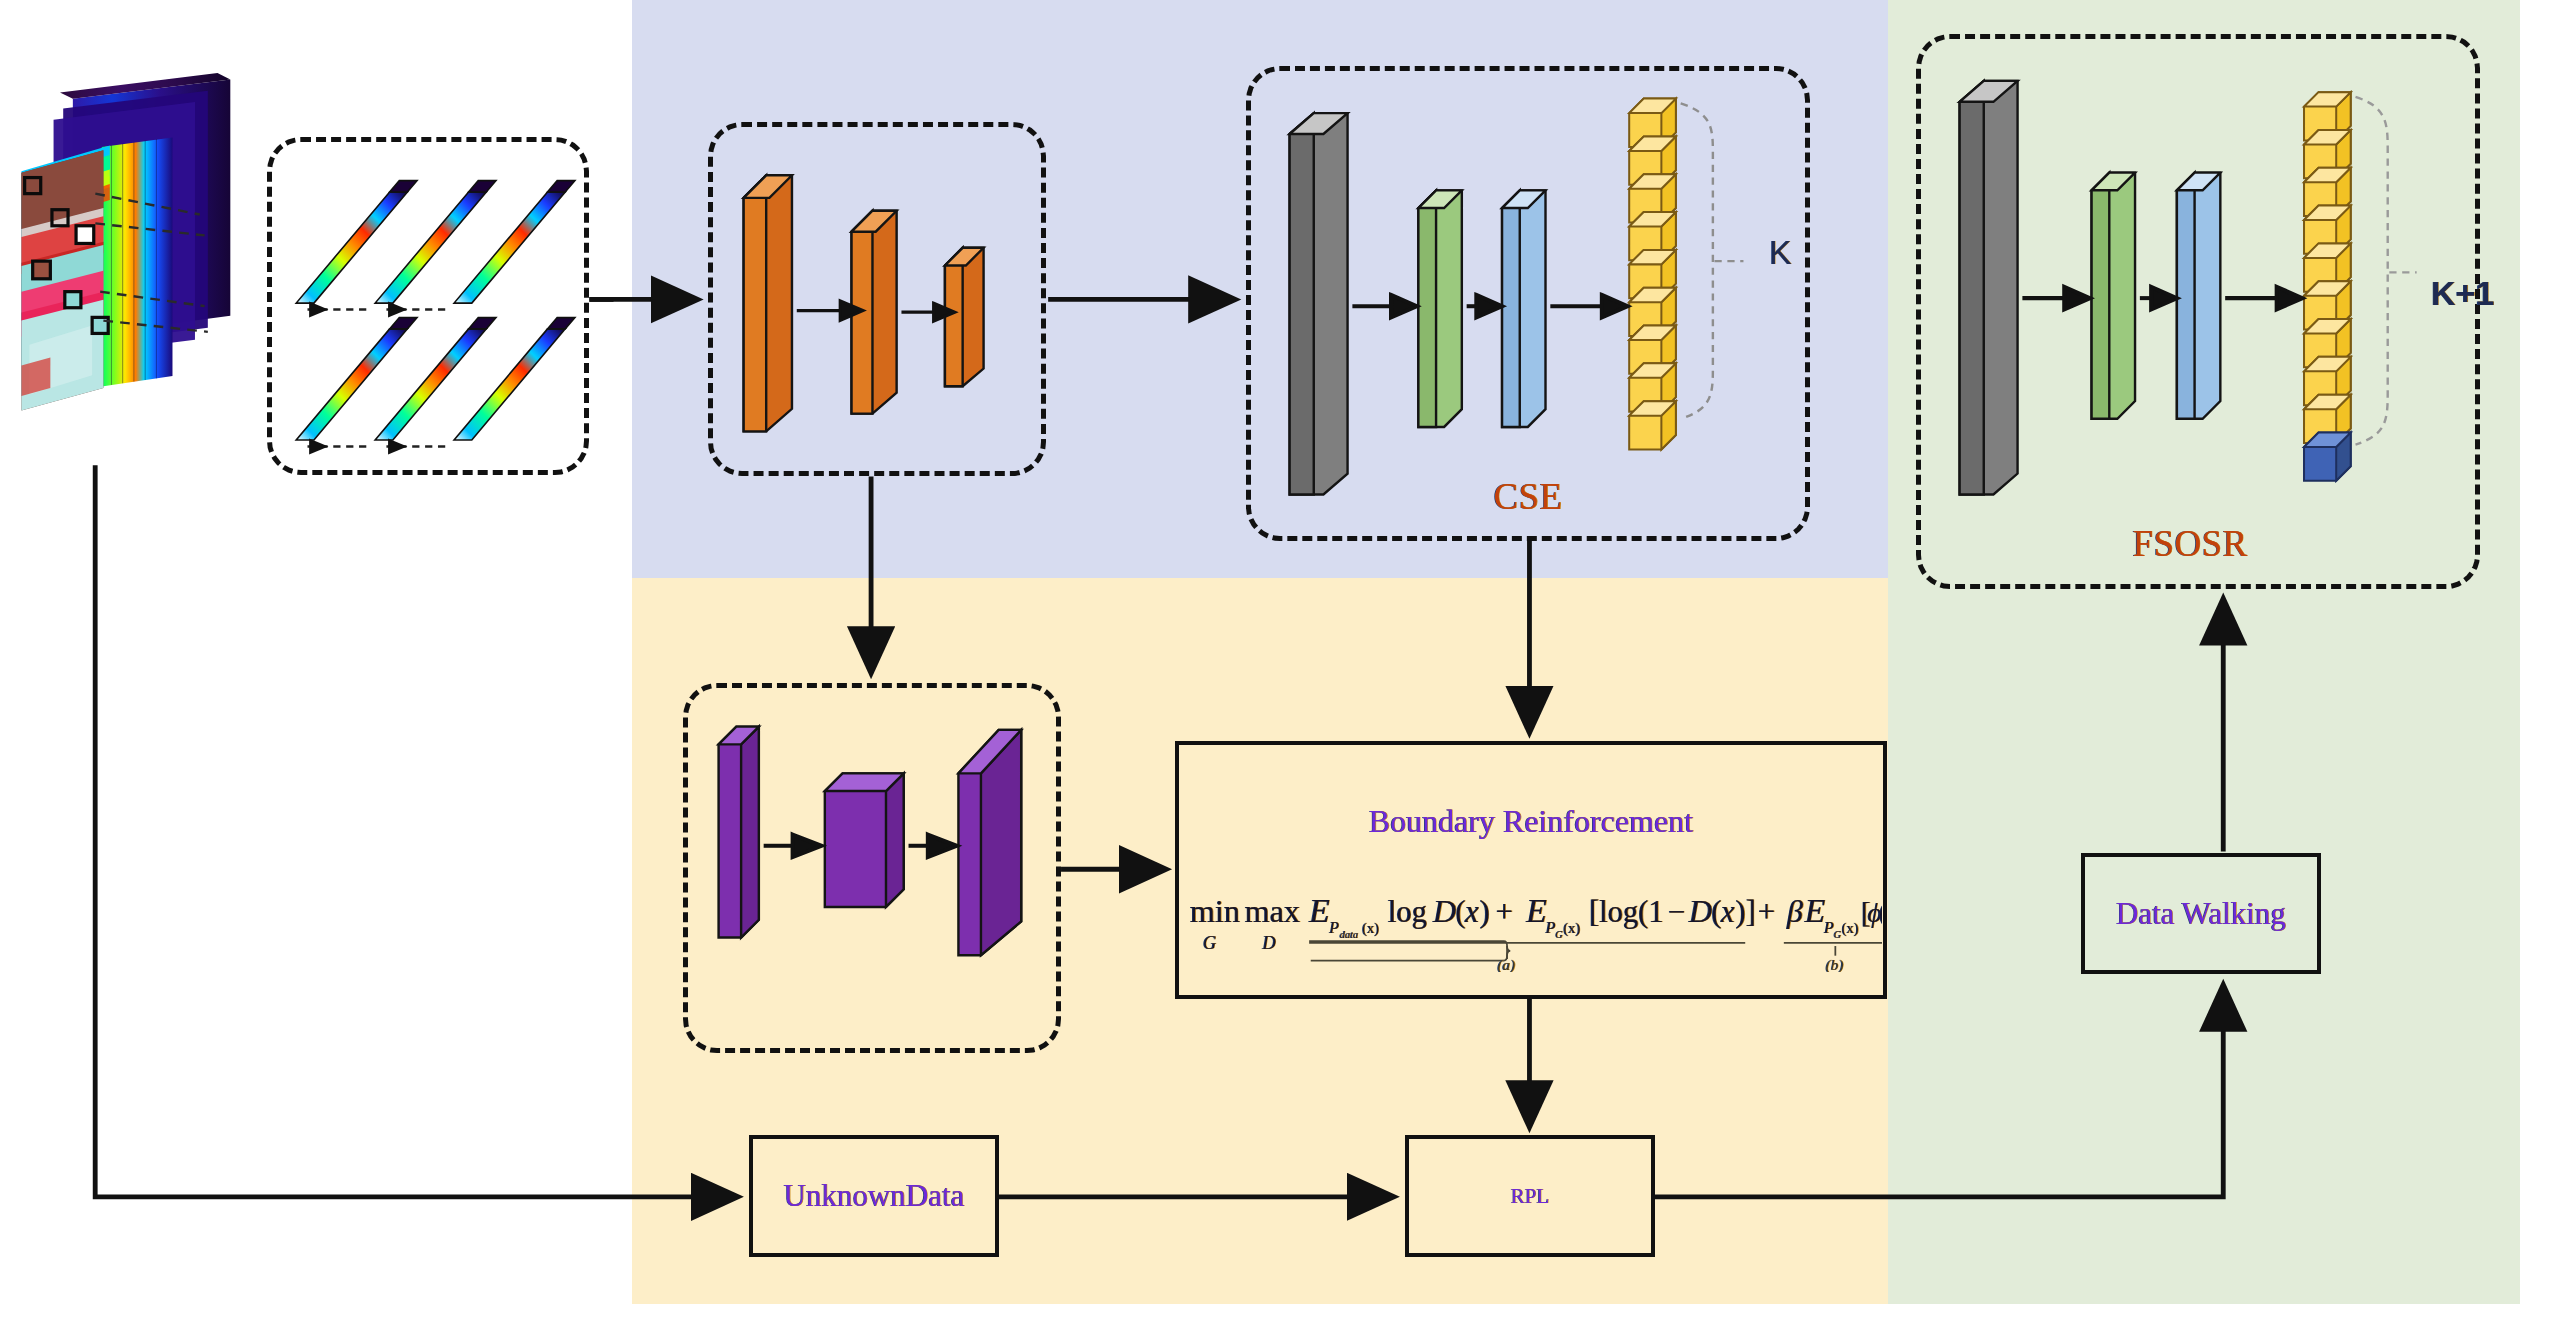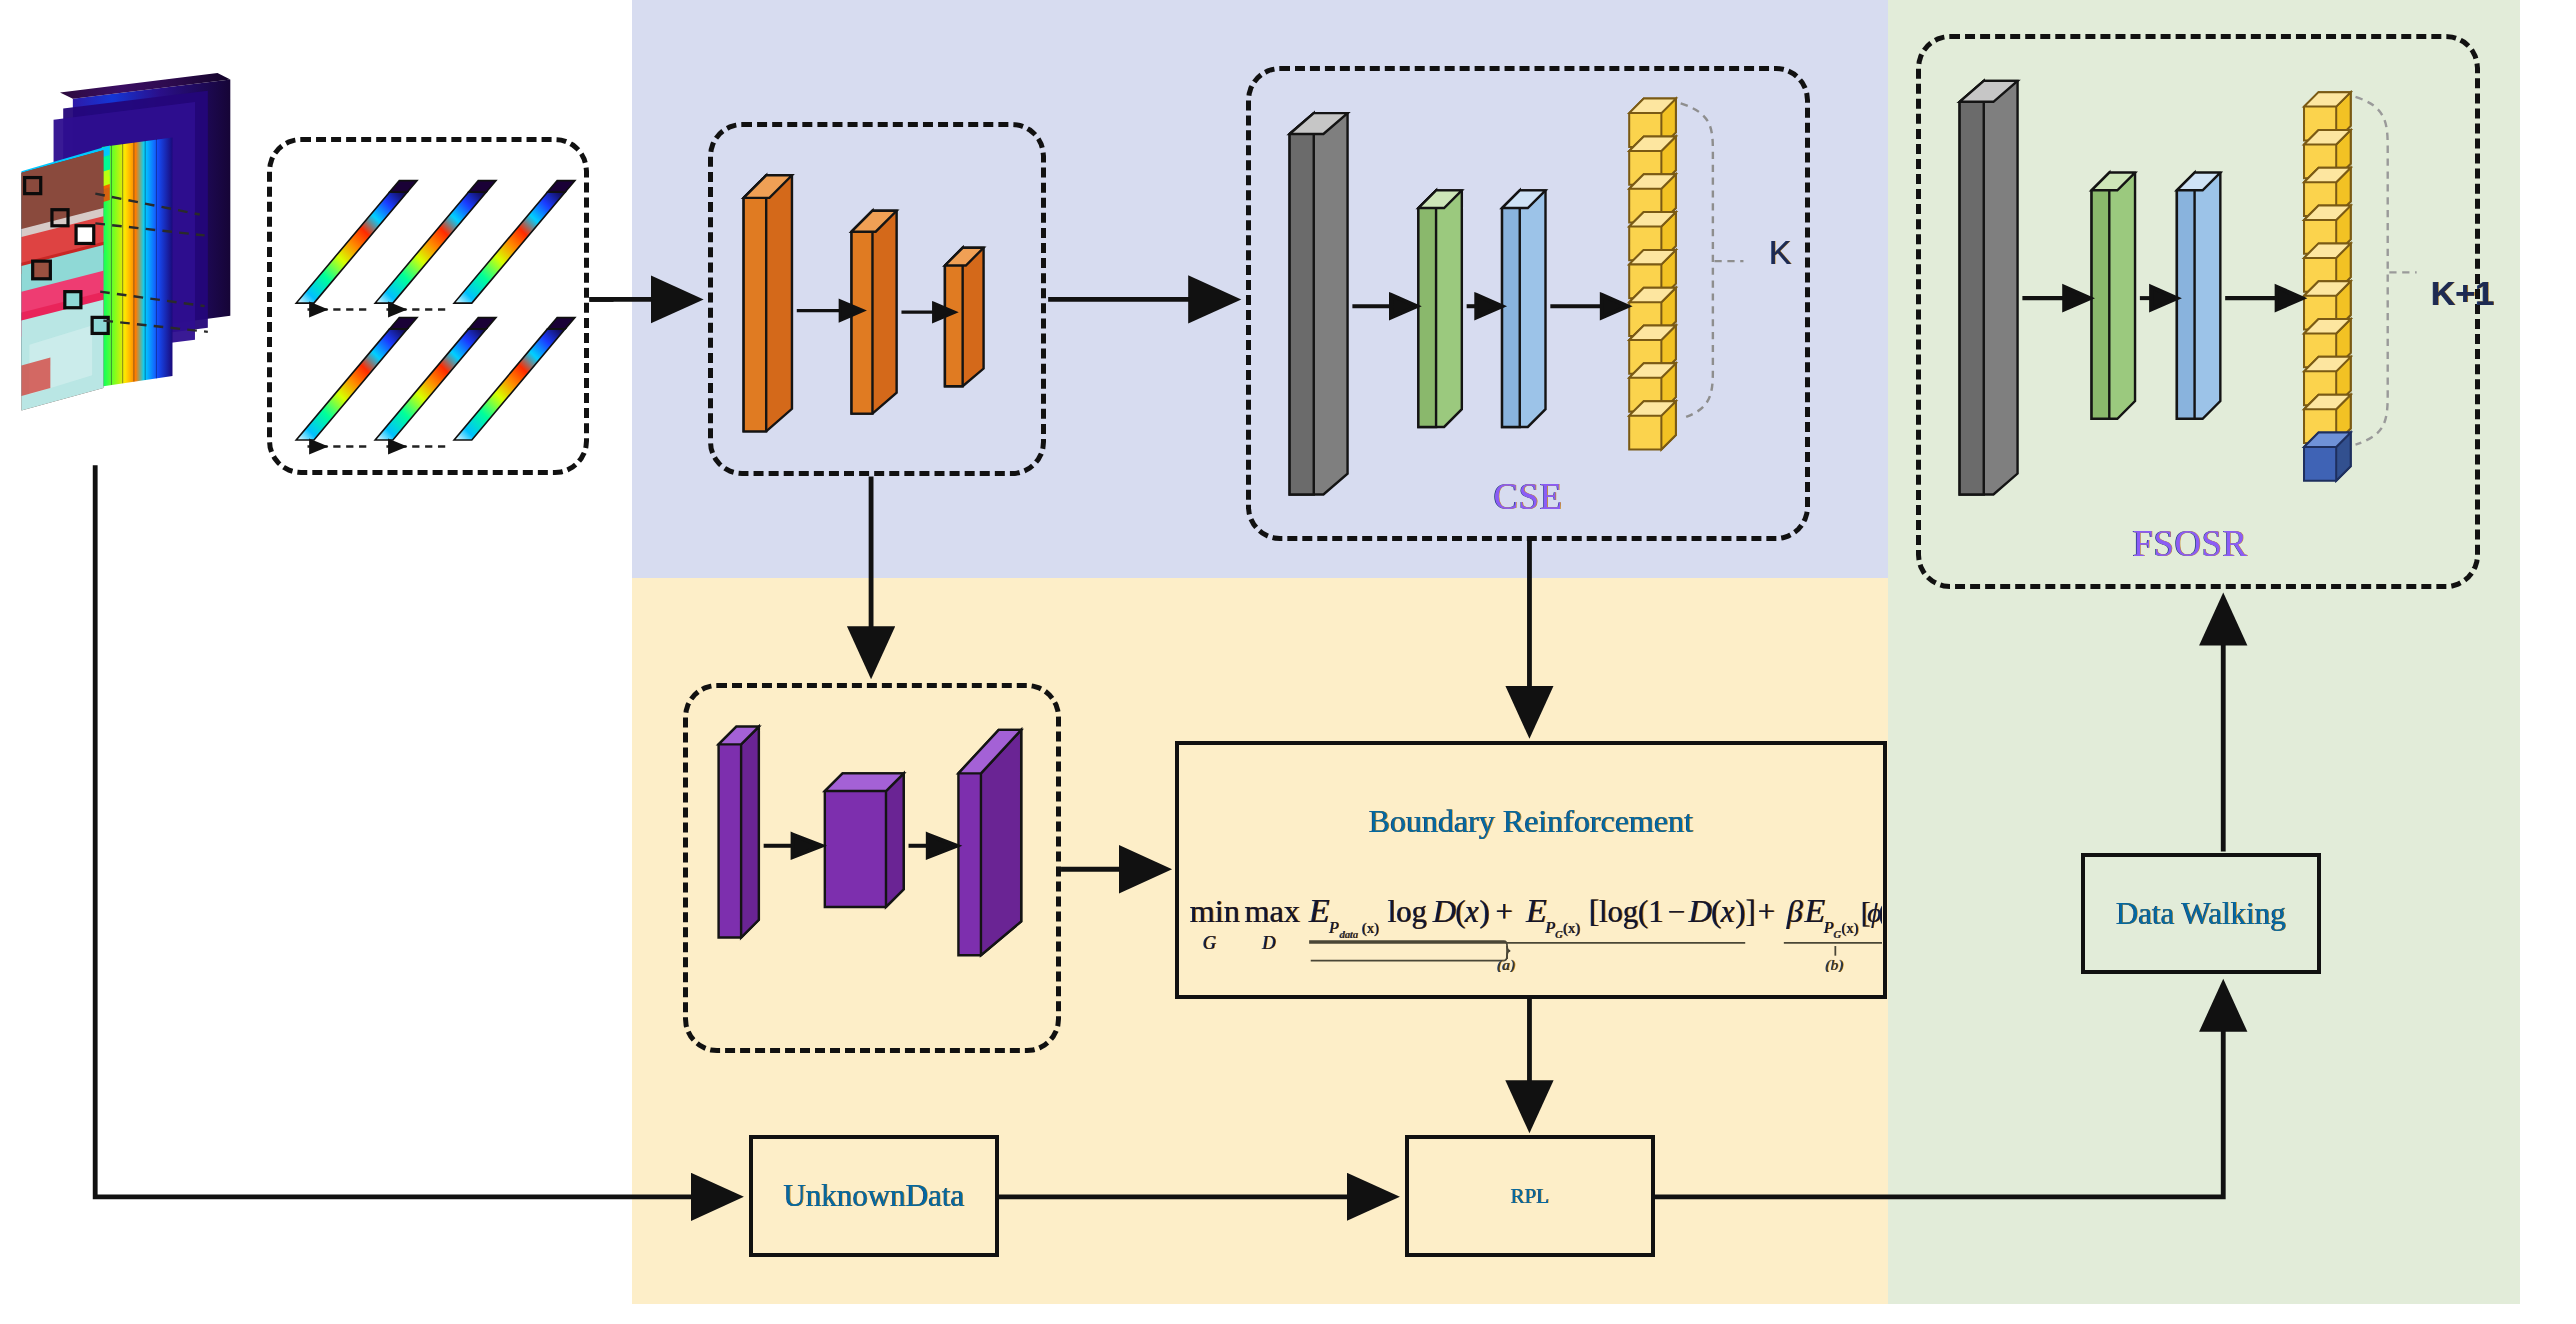--- a/index.html
+++ b/index.html
@@ -7,26 +7,26 @@
   #stage{position:relative;width:2576px;height:1324px;overflow:hidden;background:#fff;}
 
   
   .band{position:absolute;}
   #band-blue   {left:632px; top:0px;    width:1256px; height:578px;  background:#d7dcf0;}
   #band-yellow {left:632px; top:578px;  width:1256px; height:726px;  background:#fdeec8;}
   #band-green  {left:1888px;top:0px;    width:632px;  height:1304px; background:#e2ecd9;}
 
   
   .dashgroup{position:absolute;border:5.6px dashed #111;border-radius:34px;box-sizing:border-box;}
-  .grouplabel{position:absolute;text-align:center;color:#8b5cf6;letter-spacing:0.4px;
+  .grouplabel{position:absolute;text-align:center;color:#c2410c;letter-spacing:0.4px;
               text-shadow:0.6px 0 #c98b20, -0.6px 0 #1d3f7a;}
 
   
   .solidbox{position:absolute;box-sizing:border-box;border:4.8px solid #111;background:transparent;
-            display:flex;align-items:center;justify-content:center;text-align:center;color:#0369a1;
+            display:flex;align-items:center;justify-content:center;text-align:center;color:#6d28d9;
             text-shadow:0.6px 0 #c98b20,-0.6px 0 #1d3f7a;}
 
   
   #wires{position:absolute;left:0;top:0;width:2576px;height:1324px;pointer-events:none;}
 
   .lbl-K{position:absolute;color:#1d2a52;text-shadow:0.6px 0 #b8801e,-0.6px 0 #1d3f7a;}
 
   
   #cube{position:absolute;left:14.5px;top:50px;width:233px;height:411px;}
 </style>

